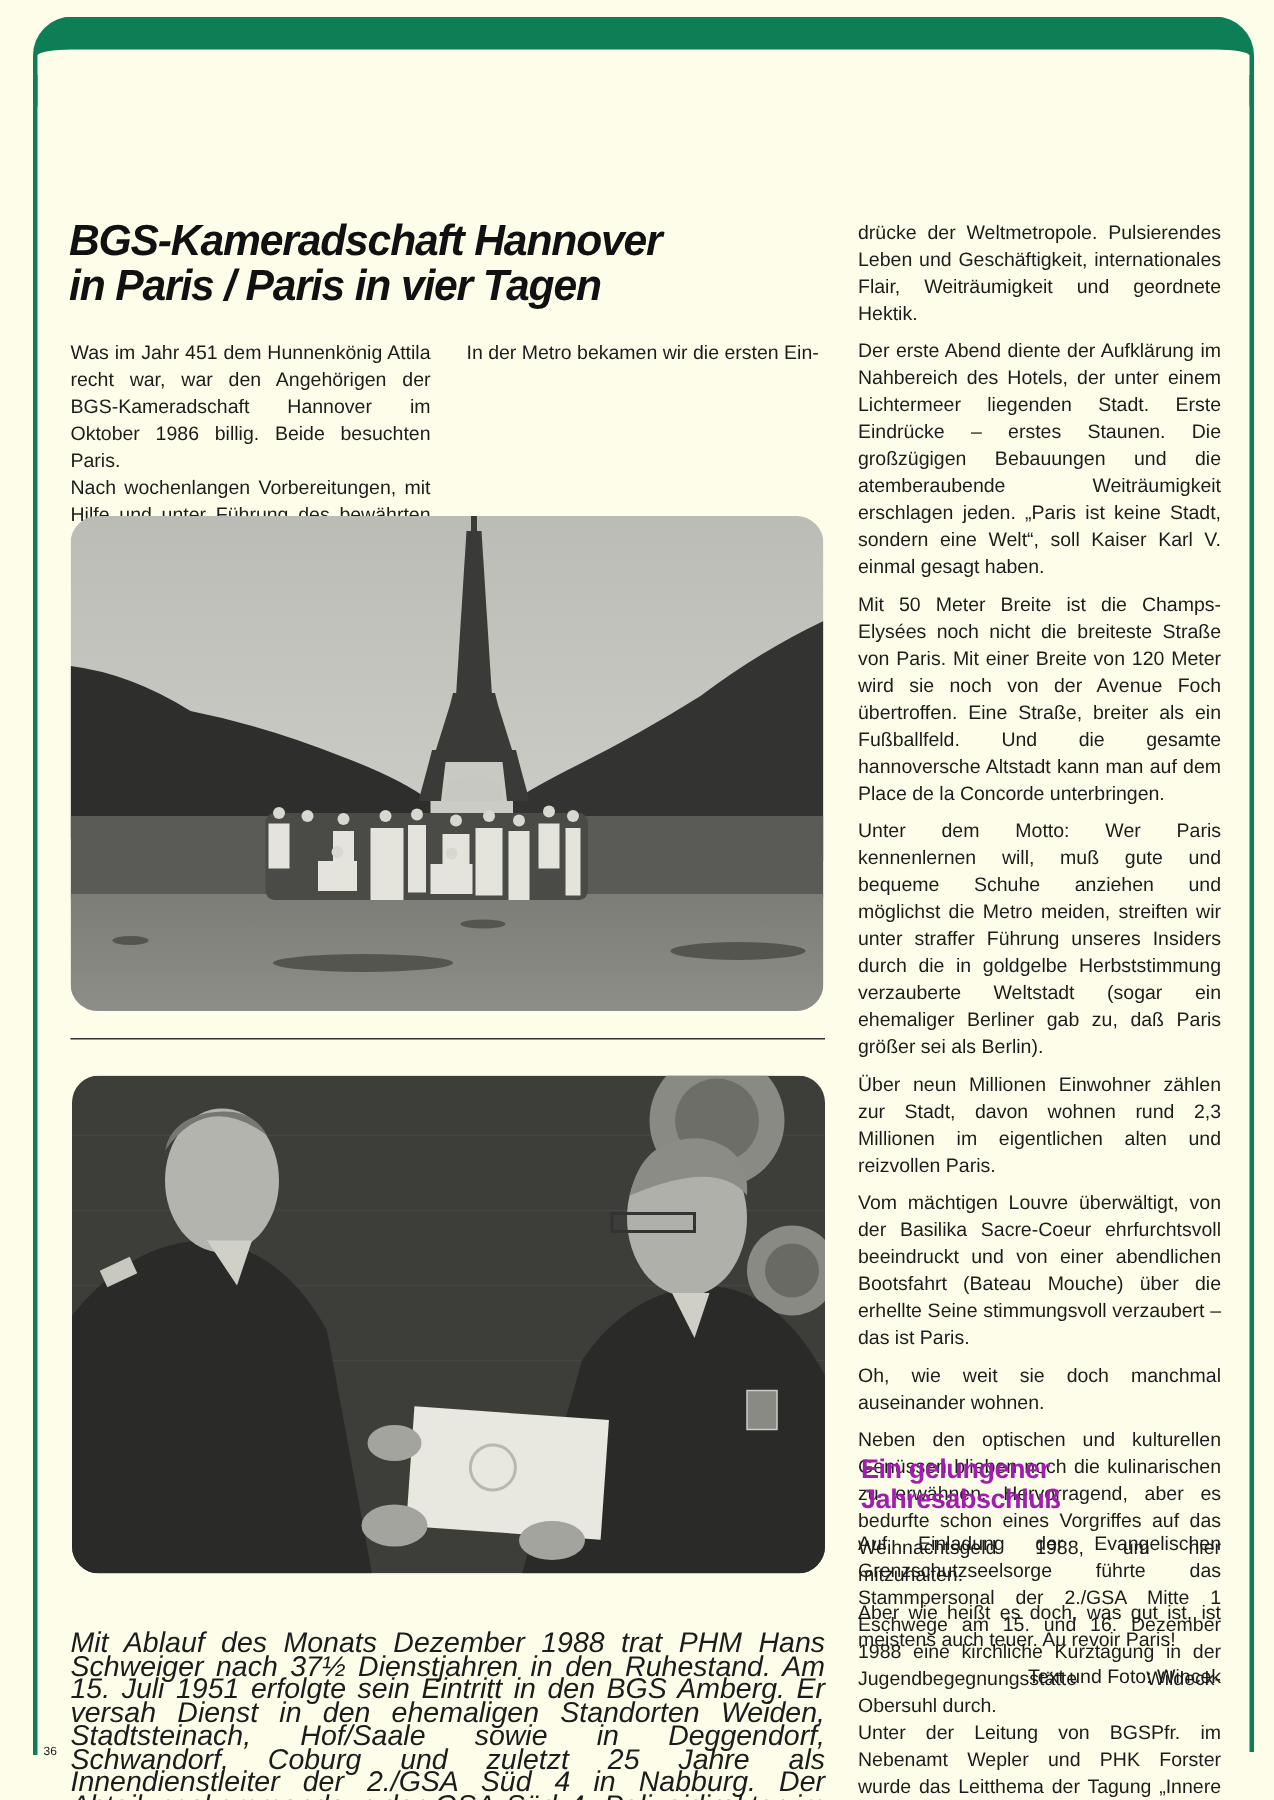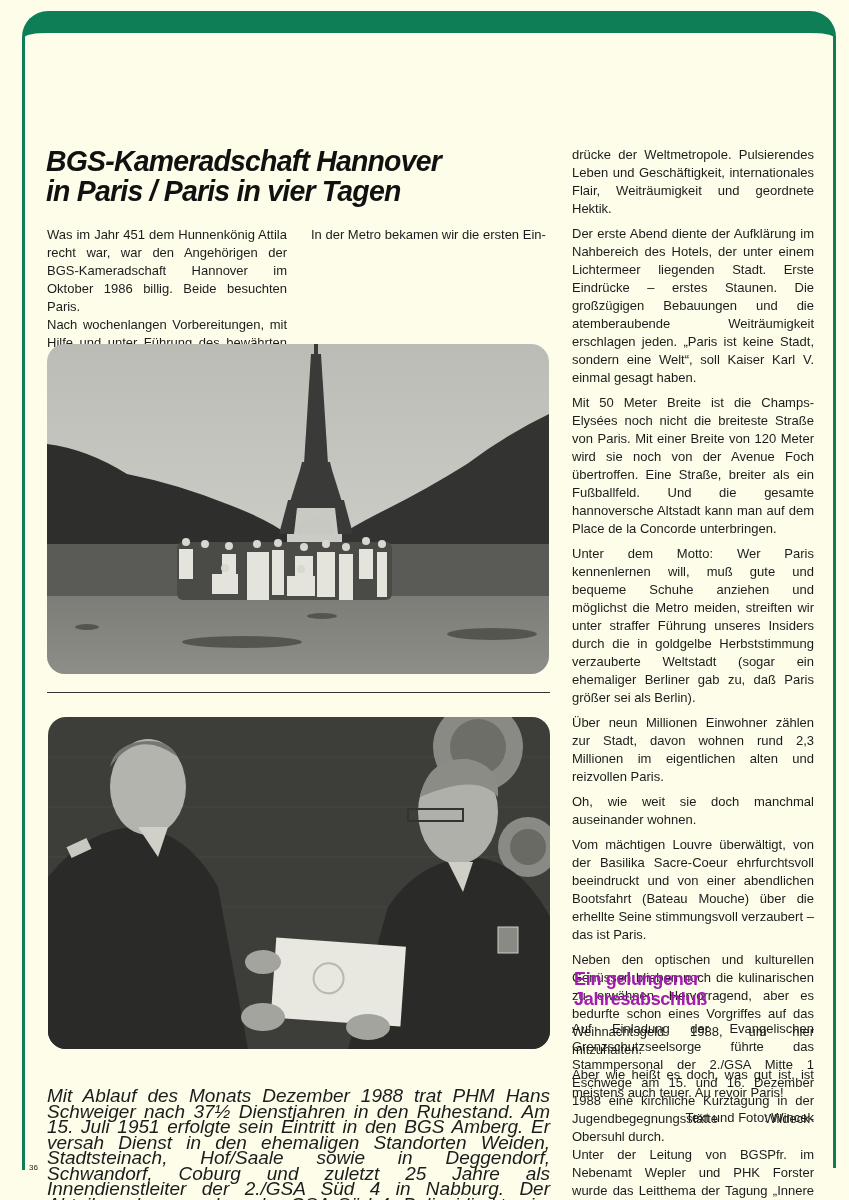--- a/index.html
+++ b/index.html
@@ -87,22 +87,22 @@
 <div class="col" id="col2">
   <p>In der Metro bekamen wir die ersten Ein-</p>
 </div>
 
 <div class="col" id="col3">
   <p>drücke der Weltmetropole. Pulsierendes Leben und Geschäftigkeit, internationales Flair, Weiträumigkeit und geordnete Hektik.</p>
   <p class="gap">Der erste Abend diente der Aufklärung im Nahbereich des Hotels, der unter einem Lichtermeer liegenden Stadt. Erste Eindrücke – erstes Staunen. Die großzügigen Bebauungen und die atemberaubende Weiträumigkeit erschlagen jeden. „Paris ist keine Stadt, sondern eine Welt“, soll Kaiser Karl V. einmal gesagt haben.</p>
   <p class="gap">Mit 50 Meter Breite ist die Champs-Elysées noch nicht die breiteste Straße von Paris. Mit einer Breite von 120 Meter wird sie noch von der Avenue Foch übertroffen. Eine Straße, breiter als ein Fußballfeld. Und die gesamte hannoversche Altstadt kann man auf dem Place de la Concorde unterbringen.</p>
   <p class="gap">Unter dem Motto: Wer Paris kennenlernen will, muß gute und bequeme Schuhe anziehen und möglichst die Metro meiden, streiften wir unter straffer Führung unseres Insiders durch die in goldgelbe Herbststimmung verzauberte Weltstadt (sogar ein ehemaliger Berliner gab zu, daß Paris größer sei als Berlin).</p>
   <p class="gap">Über neun Millionen Einwohner zählen zur Stadt, davon wohnen rund 2,3 Millionen im eigentlichen alten und reizvollen Paris.</p>
+  <p class="gap">Vom mächtigen Louvre überwältigt, von der Basilika Sacre-Coeur ehrfurchtsvoll beeindruckt und von einer abendlichen Bootsfahrt (Bateau Mouche) über die erhellte Seine stimmungsvoll verzaubert – das ist Paris.</p>
   <p class="gap">Oh, wie weit sie doch manchmal auseinander wohnen.</p>
-  <p class="gap">Vom mächtigen Louvre überwältigt, von der Basilika Sacre-Coeur ehrfurchtsvoll beeindruckt und von einer abendlichen Bootsfahrt (Bateau Mouche) über die erhellte Seine stimmungsvoll verzaubert – das ist Paris.</p>
   <p class="gap">Neben den optischen und kulturellen Genüssen blieben noch die kulinarischen zu erwähnen. Hervorragend, aber es bedurfte schon eines Vorgriffes auf das Weihnachtsgeld 1988, um hier mitzuhalten.</p>
   <p class="gap">Aber wie heißt es doch, was gut ist, ist meistens auch teuer. Au revoir Paris!</p>
   <p class="gap credit">Text und Foto: Wincek</p>
 </div>
 
 <div class="photo" id="photo1" title="Gruppenfoto vor dem Eiffelturm">
   <svg width="502" height="330" viewBox="0 0 502 330">
     <defs>
       <linearGradient id="sky" x1="0" y1="0" x2="0" y2="1">
         <stop offset="0" stop-color="#bcbcb6"></stop>

